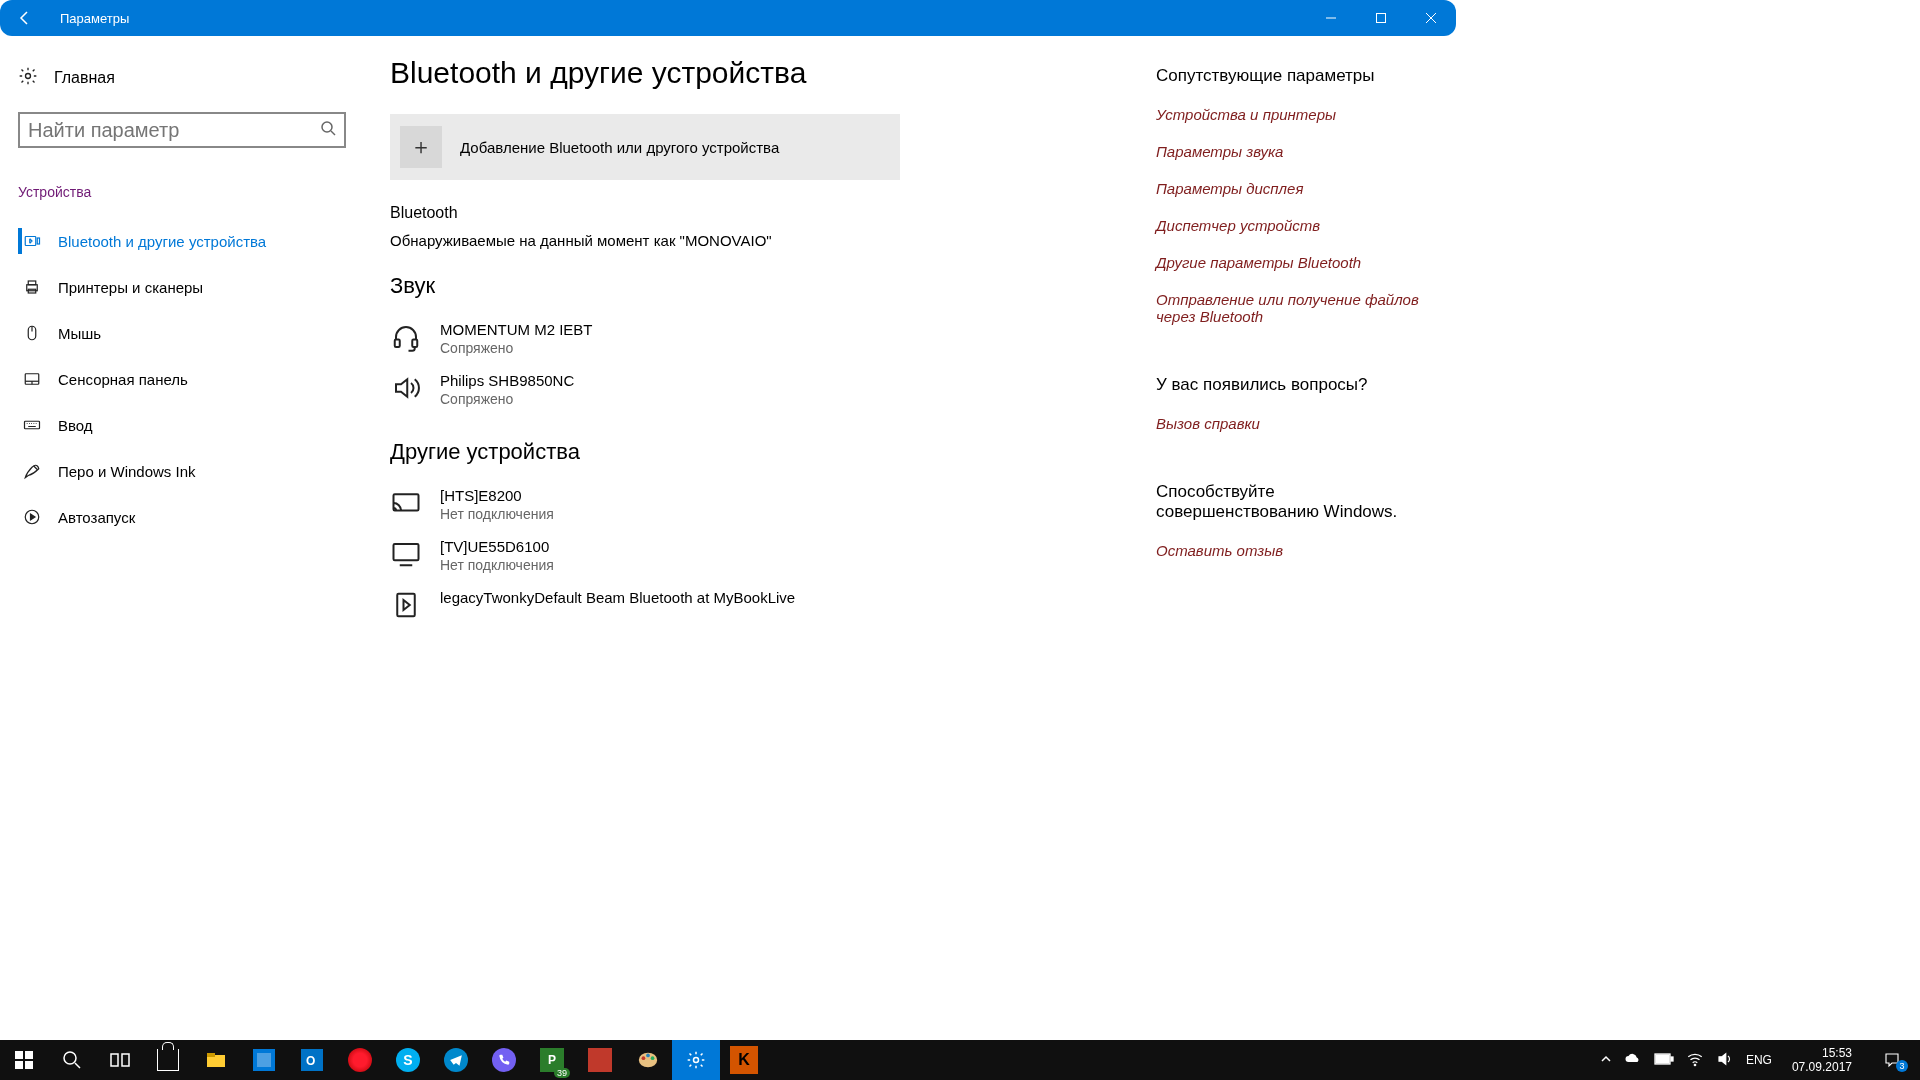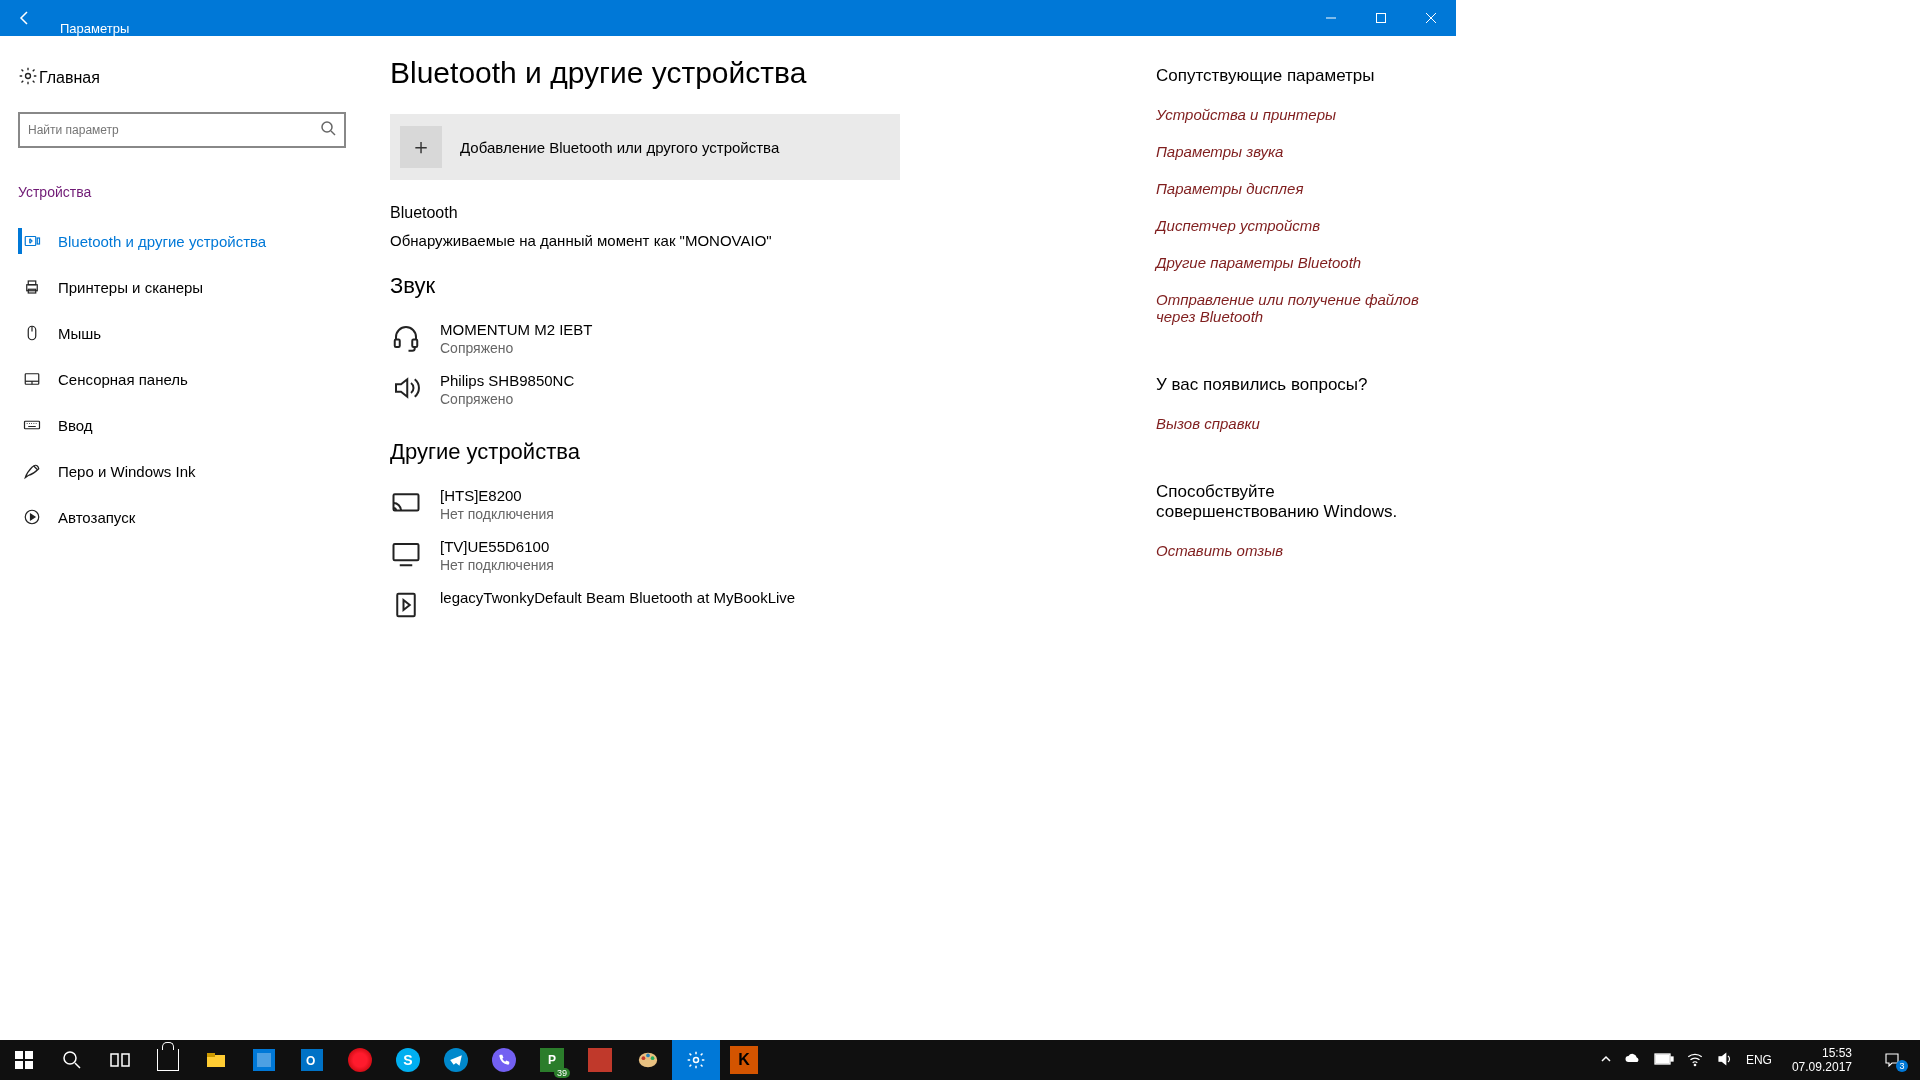--- a/index.html
+++ b/index.html
@@ -1,35 +1,35 @@
 <!DOCTYPE html>
 <html><head>
 <meta charset="utf-8">
 <style>
 * { margin: 0; padding: 0; box-sizing: border-box; font-family: "Segoe UI", Tahoma, sans-serif; }
 html, body { width: 1456px; height: 816px; overflow: hidden; background: #fff; }
 
 
-.titlebar { height: 36px; background: #0078d7; color: #fff; display: flex; align-items: flex-end; }
+.titlebar { height: 36px; background: #0078d7; color: #fff; display: flex; align-items: center; border-radius: 12px; }
 .titlebar .back { width: 50px; height: 36px; display: flex; align-items: center; justify-content: center; cursor: pointer; }
 .titlebar .title { font-size: 13px; padding-left: 10px; }
 .titlebar .spacer { flex: 1; }
 .titlebar .winbtn { width: 50px; height: 36px; display: flex; align-items: center; justify-content: center; cursor: pointer; }
 .titlebar svg { stroke: #fff; fill: none; }
 
 
 .body { display: flex; height: calc(816px - 36px - 40px); background: #fff; }
 .sidebar { width: 370px; padding: 30px 18px 0 18px; }
 .main { flex: 1; padding: 20px 30px 0 20px; }
 .related { width: 300px; padding: 30px 20px 0 0; }
 
 
-.home-row { display: flex; align-items: center; gap: 1px; margin-bottom: 22px; font-size: 16px; }
+.home-row { display: flex; align-items: center; gap: 16px; margin-bottom: 22px; font-size: 16px; }
 .search { width: 328px; height: 36px; border: 2px solid #888; display: flex; align-items: center; padding: 0 8px; margin-bottom: 36px; }
-.search input { flex: 1; border: none; outline: none; font-size: 12px; background: transparent; }
+.search input { flex: 1; border: none; outline: none; font-size: 20px; background: transparent; }
 .search .ico { color: #666; }
 .sidebar-group { font-size: 14px; color: #701a75; margin-bottom: 18px; }
 .nav-item { display: flex; align-items: center; gap: 16px; height: 46px; font-size: 15px; padding-left: 4px; margin-left: -18px; margin-right: -18px; padding-left: 22px; cursor: pointer; }
 .nav-item.active { color: #0078d7; }
 .nav-item.active::before { content: ""; position: absolute; left: 0; width: 4px; height: 26px; background: #0078d7; margin-top: 0; }
 .nav-wrap { position: relative; }
 .nav-item .ico { width: 20px; display: flex; justify-content: center; }
 
 
 .page-title { font-size: 30px; font-weight: 300; margin-bottom: 24px; }

